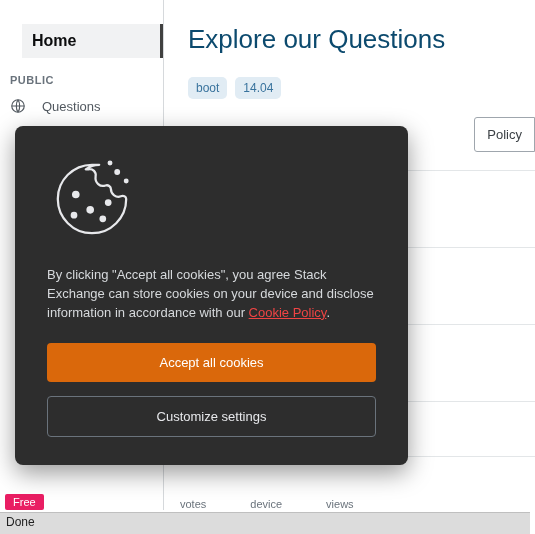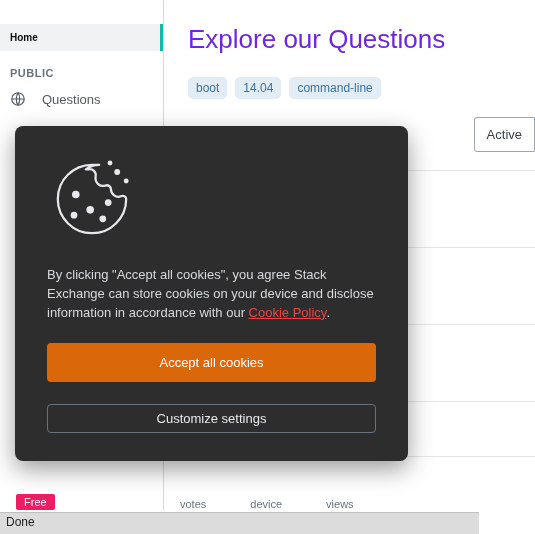--- a/index.html
+++ b/index.html
@@ -2,52 +2,52 @@
 <html><head>
 <meta charset="utf-8">
 <style>
 * { box-sizing: border-box; margin: 0; padding: 0; font-family: -apple-system, BlinkMacSystemFont, "Segoe UI", Arial, sans-serif; }
 body { width: 535px; height: 534px; overflow: hidden; position: relative; background: #fff; }
 
 .layout { display: flex; height: 510px; }
 
 .sidebar { width: 164px; border-right: 1px solid #d6d9dc; background: #fff; }
 .sidebar-sticky { padding-top: 24px; }
-.nav-home { display: block; padding: 8px 10px; font-size: 10px; font-weight: bold; color: #0c0d0e; background: #f1f2f3; border-right: 3px solid #14b8a6; }
+.nav-home { display: block; padding: 8px 10px; font-size: 16px; font-weight: bold; color: #0c0d0e; background: #f1f2f3; border-right: 3px solid #404040; margin-left: 22px; }
 .nav-section-label { display: block; padding: 16px 10px 4px 10px; font-size: 11px; color: #6a737c; letter-spacing: 0.5px; font-weight: bold; }
 .nav-item { display: flex; align-items: center; gap: 16px; padding: 8px 10px; font-size: 13px; color: #525960; cursor: pointer; }
 .nav-item svg { width: 16px; height: 16px; }
 
 .main { flex: 1; padding: 24px 0 0 24px; overflow: hidden; }
-.page-title { font-size: 26px; font-weight: 400; color: #6d28d9; margin-bottom: 22px; }
+.page-title { font-size: 26px; font-weight: 400; color: #0c4a6e; margin-bottom: 22px; }
 
 .tag-row { display: flex; flex-wrap: wrap; gap: 8px; margin-bottom: 18px; }
 .tag { display: inline-block; padding: 4px 8px; background: #e1ecf4; color: #39739d; font-size: 12px; border-radius: 5px; cursor: pointer; }
 
 .filter-row { display: flex; justify-content: flex-end; margin-bottom: 18px; }
 .filter-btn { padding: 9px 12px; font-size: 13px; color: #3b4045; background: #fff; border: 1px solid #9fa6ad; border-radius: 3px 0 0 3px; cursor: pointer; }
 
 .q-list { border-top: 1px solid #e3e6e8; }
 .q-item { padding: 12px 0; border-bottom: 1px solid #e3e6e8; }
 .q-title { font-size: 17px; color: #0074cc; margin-bottom: 10px; white-space: nowrap; overflow: hidden; cursor: pointer; }
 .q-tags { display: flex; gap: 6px; flex-wrap: wrap; }
 
-.free-badge { position: absolute; left: 16px; top: 494px; background: #e91e63; color: #fff; font-size: 11px; padding: 2px 8px; border-radius: 2px; }
+.free-badge { position: absolute; left: 5px; top: 494px; background: #e91e63; color: #fff; font-size: 11px; padding: 2px 8px; border-radius: 2px; }
 .stat-labels { position: absolute; left: 180px; top: 498px; display: flex; gap: 44px; font-size: 11px; color: #6a737c; }
 
-.statusbar { position: absolute; left: 0; bottom: 0; width: 479px; height: 22px; background: #dcdcdc; border-top: 1px solid #bfbfbf; font-size: 12px; color: #222; padding: 2px 6px; }
+.statusbar { position: absolute; left: 0; bottom: 0; width: 530px; height: 22px; background: #dcdcdc; border-top: 1px solid #bfbfbf; font-size: 12px; color: #222; padding: 2px 6px; }
 
 .overlay { position: absolute; inset: 0; background: rgba(0,0,0,0.0); pointer-events: none; }
 .cookie-dialog { position: absolute; left: 15px; top: 126px; width: 393px; background: #2d2d2d; color: #e7e8eb; border-radius: 8px; padding: 28px 32px 28px 32px; box-shadow: 0 8px 24px rgba(0,0,0,0.4); pointer-events: auto; }
 .cookie-dialog svg.cookie { width: 90px; height: 90px; margin-bottom: 18px; }
 .cookie-title { font-size: 19px; font-weight: bold; margin-bottom: 12px; }
 .cookie-text { font-size: 13px; line-height: 1.45; margin-bottom: 20px; color: #d6d9dc; }
 .cookie-text a { color: #ef4444; text-decoration: underline; cursor: pointer; }
-.btn-accept { display: block; width: 100%; padding: 12px; background: #da680b; color: #fff; border: none; border-radius: 4px; font-size: 13px; margin-bottom: 22px; cursor: pointer; }
-.btn-customize { display: block; width: 100%; padding: 6px; background: transparent; color: #e7e8eb; border: 1px solid #6a737c; border-radius: 4px; font-size: 13px; cursor: pointer; }
+.btn-accept { display: block; width: 100%; padding: 12px; background: #da680b; color: #fff; border: none; border-radius: 4px; font-size: 13px; margin-bottom: 14px; cursor: pointer; }
+.btn-customize { display: block; width: 100%; padding: 12px; background: transparent; color: #e7e8eb; border: 1px solid #6a737c; border-radius: 4px; font-size: 13px; cursor: pointer; }
 </style>
 </head>
 <body>
 
 <div class="layout">
   <aside class="sidebar">
     <div class="sidebar-sticky">
       <a class="nav-home">Home</a>
       <span class="nav-section-label">PUBLIC</span>
       <div class="nav-item">
@@ -59,25 +59,24 @@
       </div>
     </div>
   </aside>
 
   <main class="main">
     <h1 class="page-title">Explore our Questions</h1>
 
     <div class="tag-row">
       <span class="tag">boot</span>
       <span class="tag">14.04</span>
-      <span class="tag">command-line</span>
     </div>
 
     <div class="filter-row">
-      <button class="filter-btn">Active</button>
+      <button class="filter-btn">Policy</button>
     </div>
 
     <div class="q-list">
       <div class="q-item">
         <div class="q-title">access post</div>
         <div class="q-tags">
           <span class="tag">ess</span>
           <span class="tag">postgresq</span>
         </div>
       </div>

